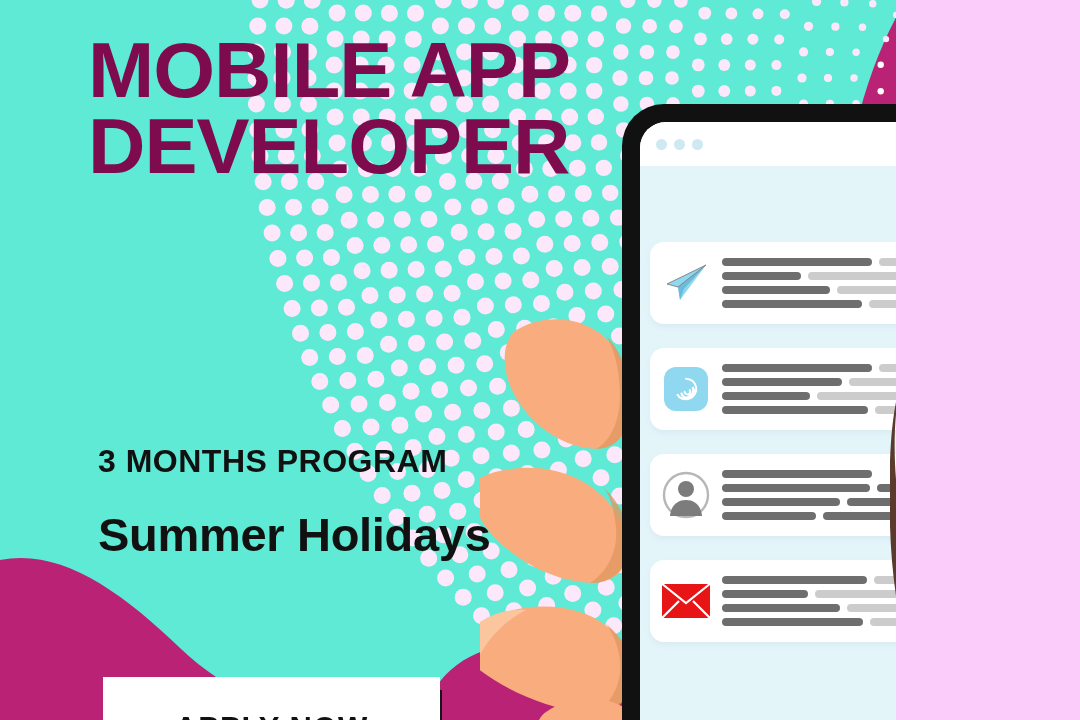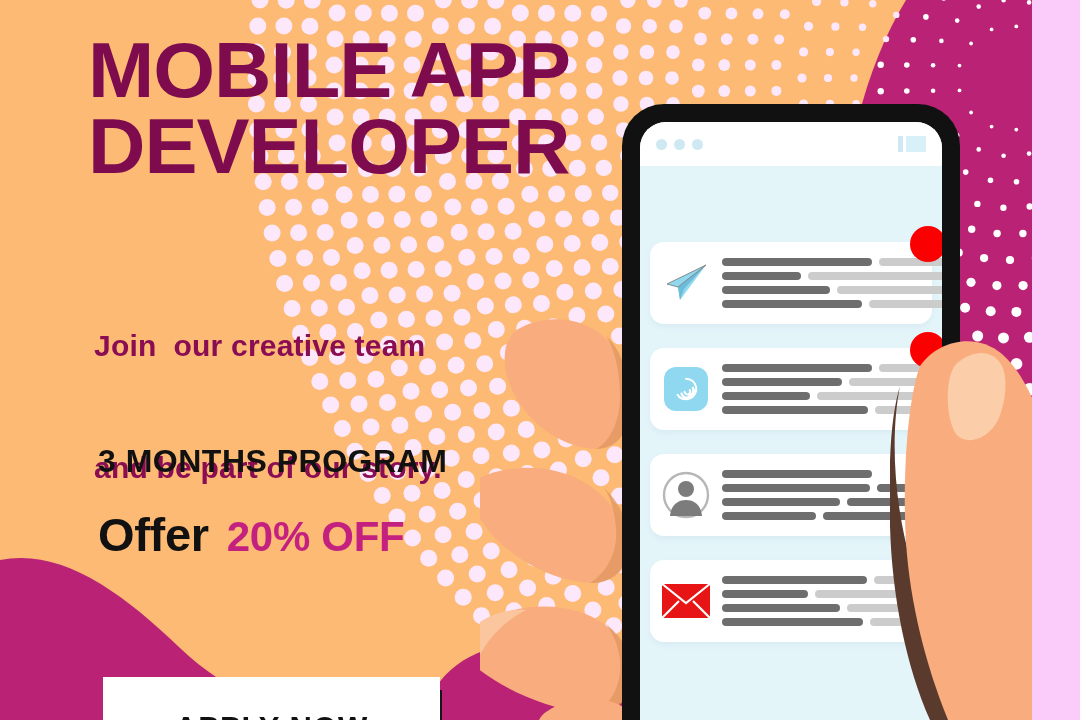--- a/index.html
+++ b/index.html
@@ -3,21 +3,21 @@
 <meta charset="utf-8">
 <title>Mobile App Developer Hiring Banner</title>
 <style>
   html,body{margin:0;padding:0;}
   body{
     width:1080px;height:720px;overflow:hidden;
     background:#fbcbf9;
     font-family:"Liberation Sans", sans-serif;
     position:relative;
   }
-  #poster{position:relative;width:1032px;height:720px;overflow:hidden;background:#fdba74;}
+  #poster{position:relative;width:896px;height:720px;overflow:hidden;background:#5eead4;}
 
   
   .bg-layer{position:absolute;inset:0;pointer-events:none;}
 
   
   .text-col{position:absolute;left:0;top:0;width:640px;height:720px;}
 
   .headline{
     position:absolute;left:88px;top:32px;width:560px;
     font-family:"Liberation Sans", sans-serif;
@@ -1009,31 +1009,25 @@
       </g>
   </svg>
 
   <div class="text-col">
 
     <div class="headline">
       <span class="hl-line">MOBILE APP</span>
       <span class="hl-line">DEVELOPER</span>
     </div>
 
-    <div class="subhead">
-      <span class="sub-line">Join  our creative team</span>
-      <span class="sub-line">and be part of our story.</span>
-    </div>
 
     <div class="program">3 MONTHS PROGRAM</div>
 
     <div class="offer">
-      <span class="off-line">
-        <span>Offer</span><span class="discount">20% OFF</span>
-      </span>
+      <span class="off-line">Summer Holidays</span>
     </div>
 
     <div class="cta-shadow"></div>
     <div class="cta">
       <span class="cta-label">APPLY NOW</span>
     </div>
   </div>
 
   <svg class="hand" width="600" height="500" viewBox="0 0 600 500" style="left:480px;top:220px;">
 

